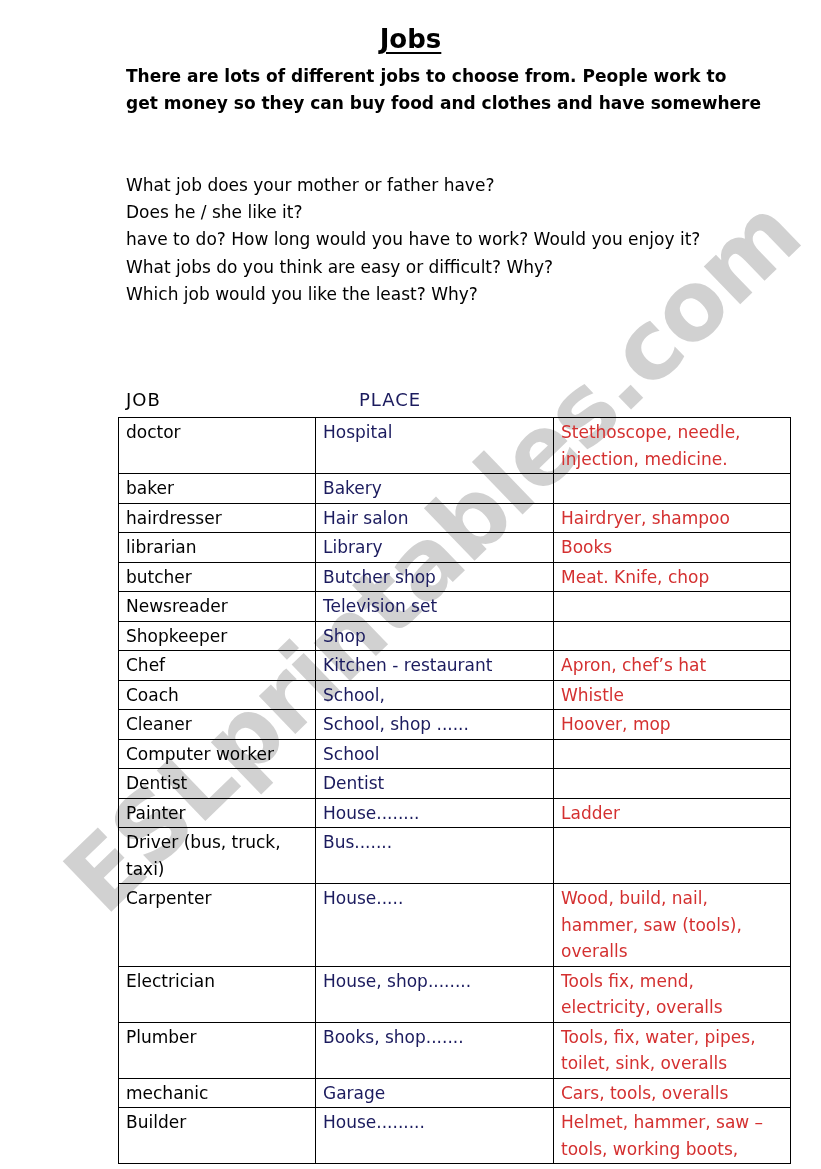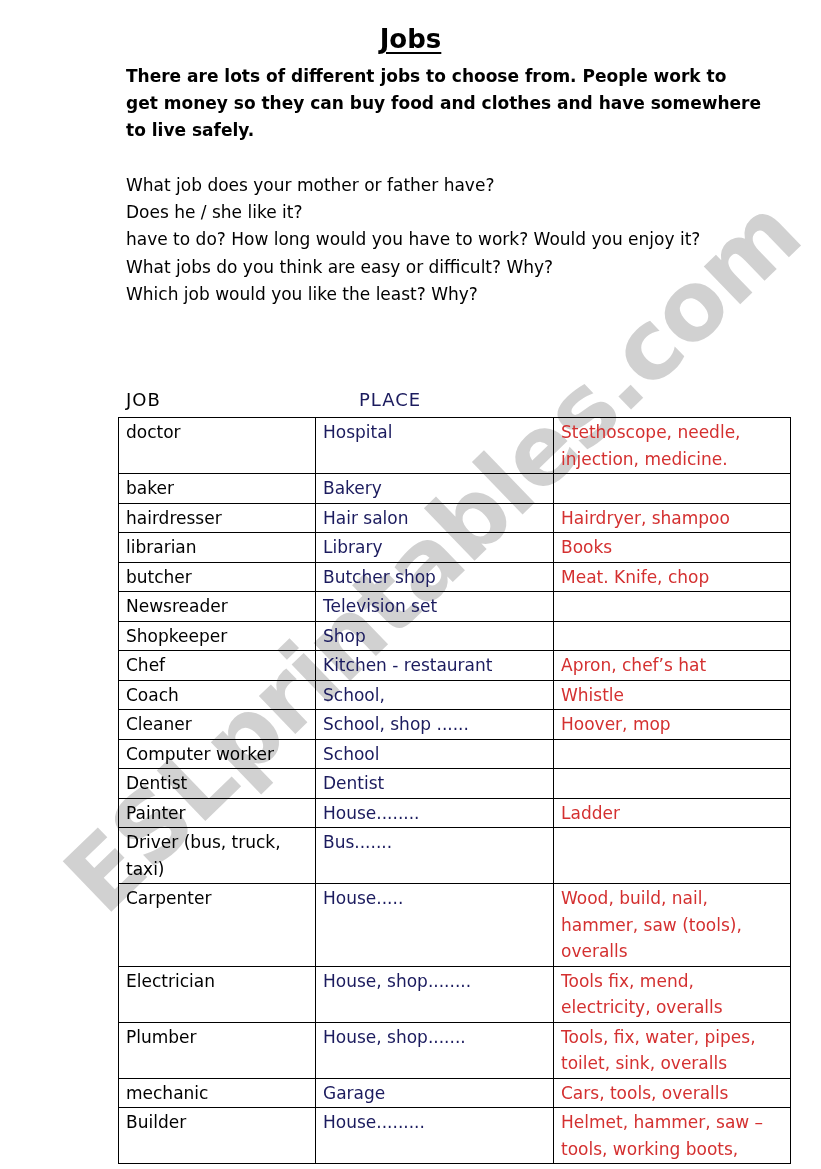--- a/index.html
+++ b/index.html
@@ -73,21 +73,20 @@
 
   <div class="watermark" style="color: rgb(154, 154, 154);">ESLprintables.com</div>
 
   <div class="content">
 
     <h1 class="title">Jobs</h1>
 
     <div class="intro" id="intro-lines">
         <div>There are lots of different jobs to choose from. People work to</div>
         <div>get money so they can buy food and clothes and have somewhere</div>
-        <div>to live safely.</div>
       </div>
 
     <div class="questions" id="question-lines">
         <div>What job does your mother or father have?</div>
         <div>Does he / she like it?</div>
         <div>have to do? How long would you have to work? Would you enjoy it?</div>
         <div>What jobs do you think are easy or difficult? Why?</div>
         <div>Which job would you like the least? Why?</div>
       </div>
 
@@ -178,21 +177,21 @@
     <td class="place-cell">House.....</td>
     <td class="things-cell">Wood, build, nail, hammer, saw (tools), overalls</td>
   </tr>
           <tr>
     <td class="job-cell">Electrician</td>
     <td class="place-cell">House, shop........</td>
     <td class="things-cell">Tools fix, mend, electricity, overalls</td>
   </tr>
           <tr>
     <td class="job-cell">Plumber</td>
-    <td class="place-cell">House, shop.......</td>
+    <td class="place-cell">Books, shop.......</td>
     <td class="things-cell">Tools, fix, water, pipes, toilet, sink, overalls</td>
   </tr>
           <tr>
     <td class="job-cell">mechanic</td>
     <td class="place-cell">Garage</td>
     <td class="things-cell">Cars, tools, overalls</td>
   </tr>
           <tr>
     <td class="job-cell">Builder</td>
     <td class="place-cell">House.........</td>

